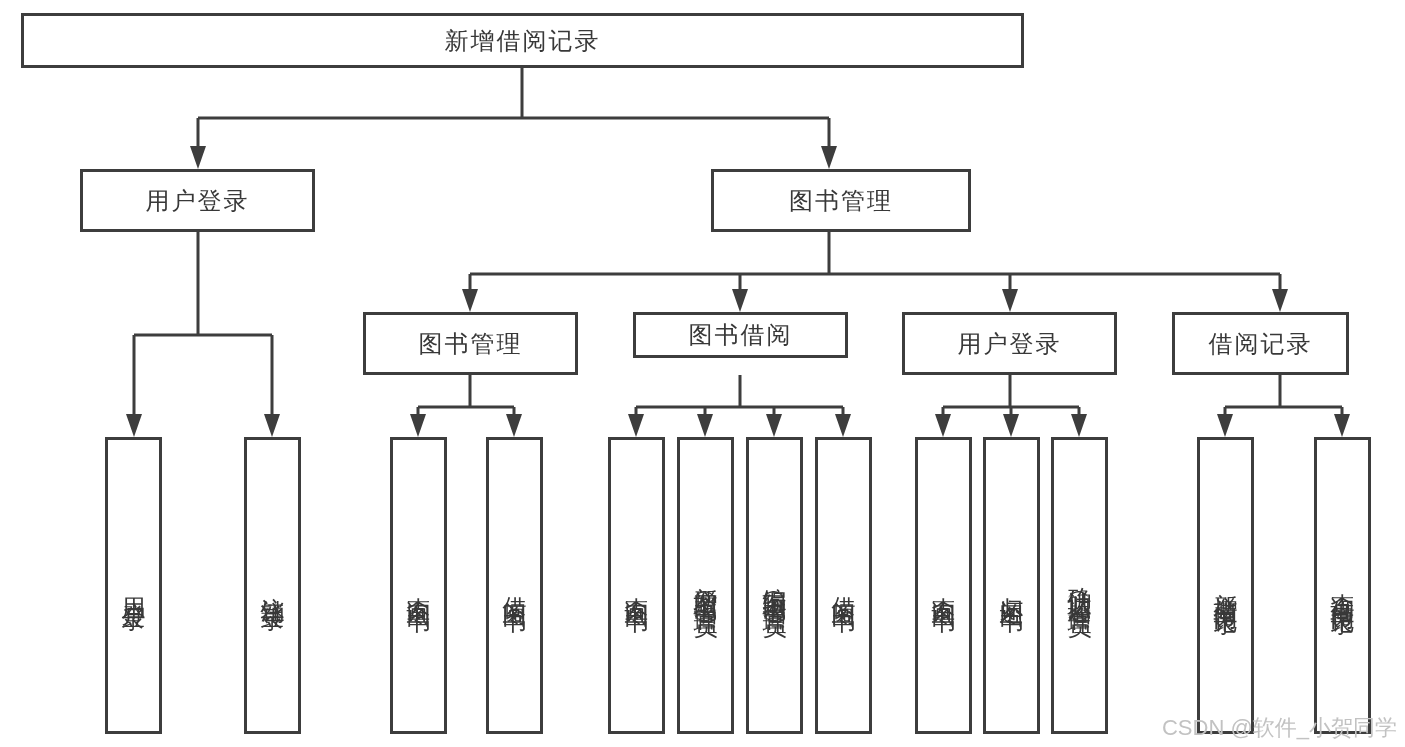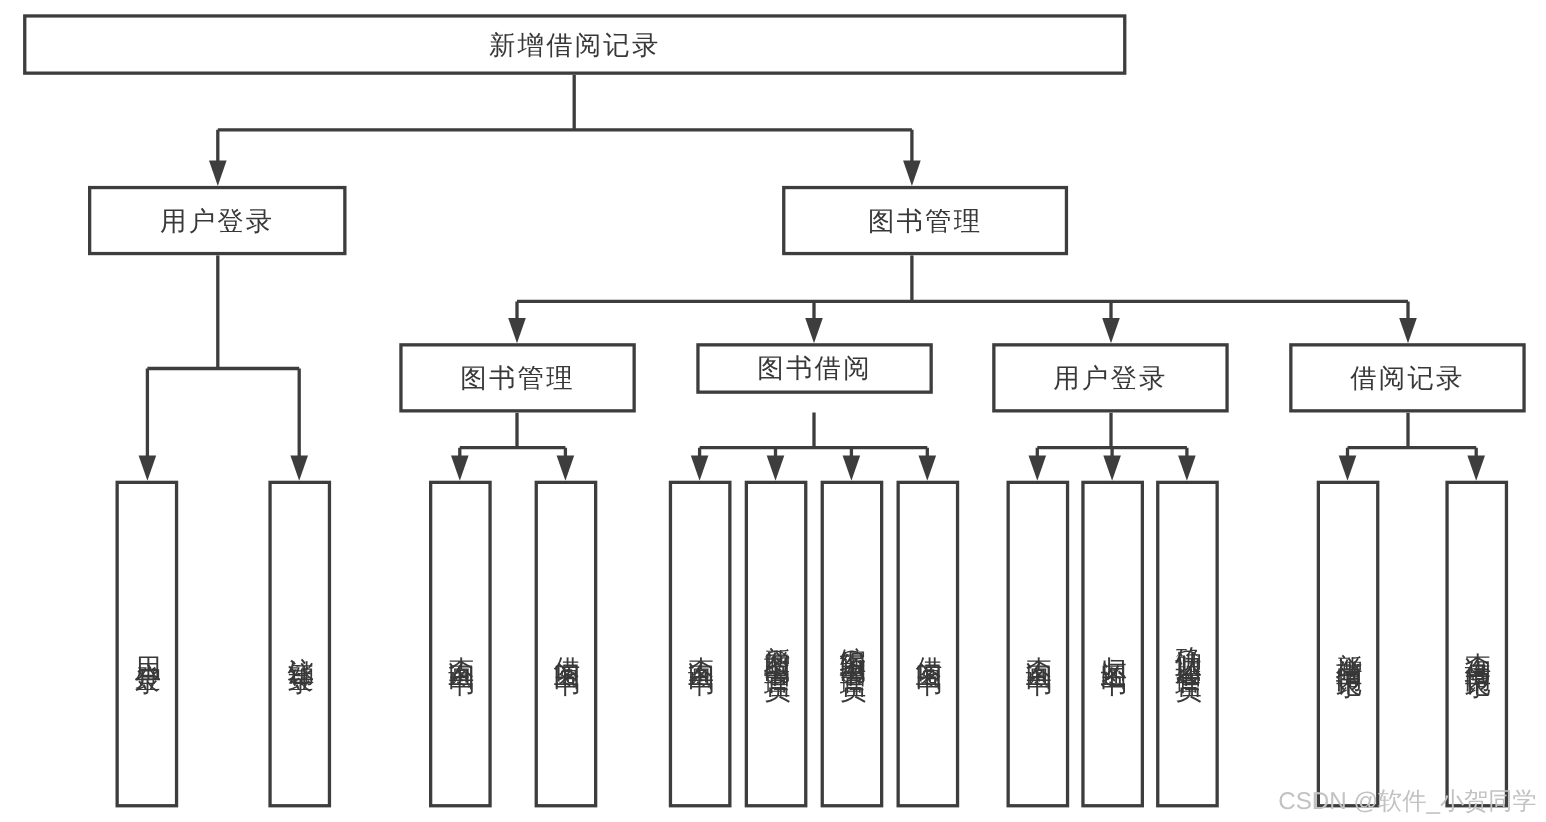--- a/index.html
+++ b/index.html
@@ -89,21 +89,21 @@
   </svg>
 
   <div class="node h-node" style="left:21px;top:13px;width:1003px;height:55px;">新增借阅记录</div>
 
   <div class="node h-node" style="left:80px;top:169px;width:235px;height:63px;">用户登录</div>
   <div class="node h-node" style="left:711px;top:169px;width:260px;height:63px;">图书管理</div>
 
   <div class="node h-node" style="left:363px;top:312px;width:215px;height:63px;">图书管理</div>
   <div class="node h-node" style="left:633px;top:312px;width:215px;height:46px;">图书借阅</div>
   <div class="node h-node" style="left:902px;top:312px;width:215px;height:63px;">用户登录</div>
-  <div class="node h-node" style="left:1172px;top:312px;width:215px;height:63px;">借阅记录</div>
+  <div class="node h-node" style="left:1172px;top:312px;width:177px;height:63px;">借阅记录</div>
 
   <div class="node v-node" style="left:105px;">
     <span class="vtext">用户登录</span>
   </div>
   <div class="node v-node" style="left:244px;">
     <span class="vtext">注销登录</span>
   </div>
 
   <div class="node v-node" style="left:390px;">
     <span class="vtext">查询图书</span>

